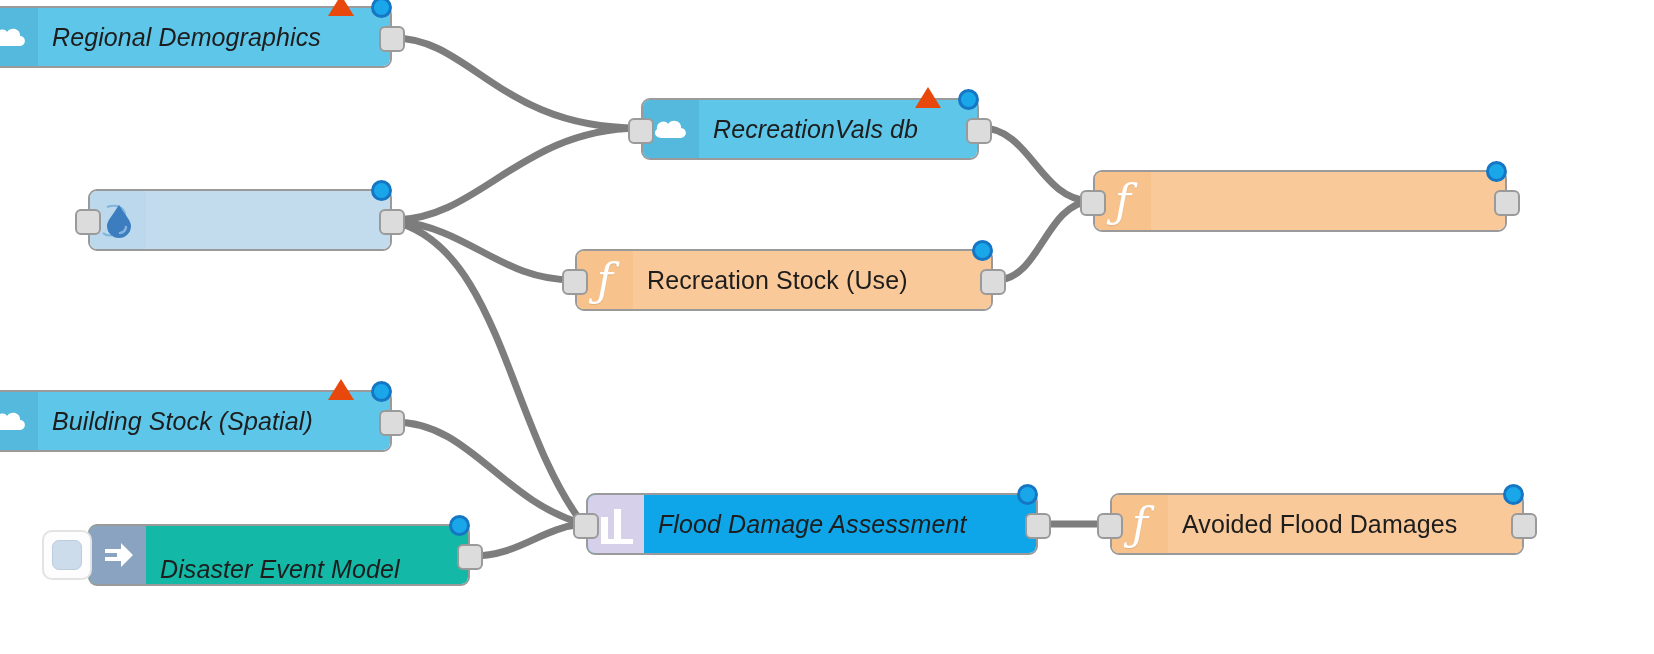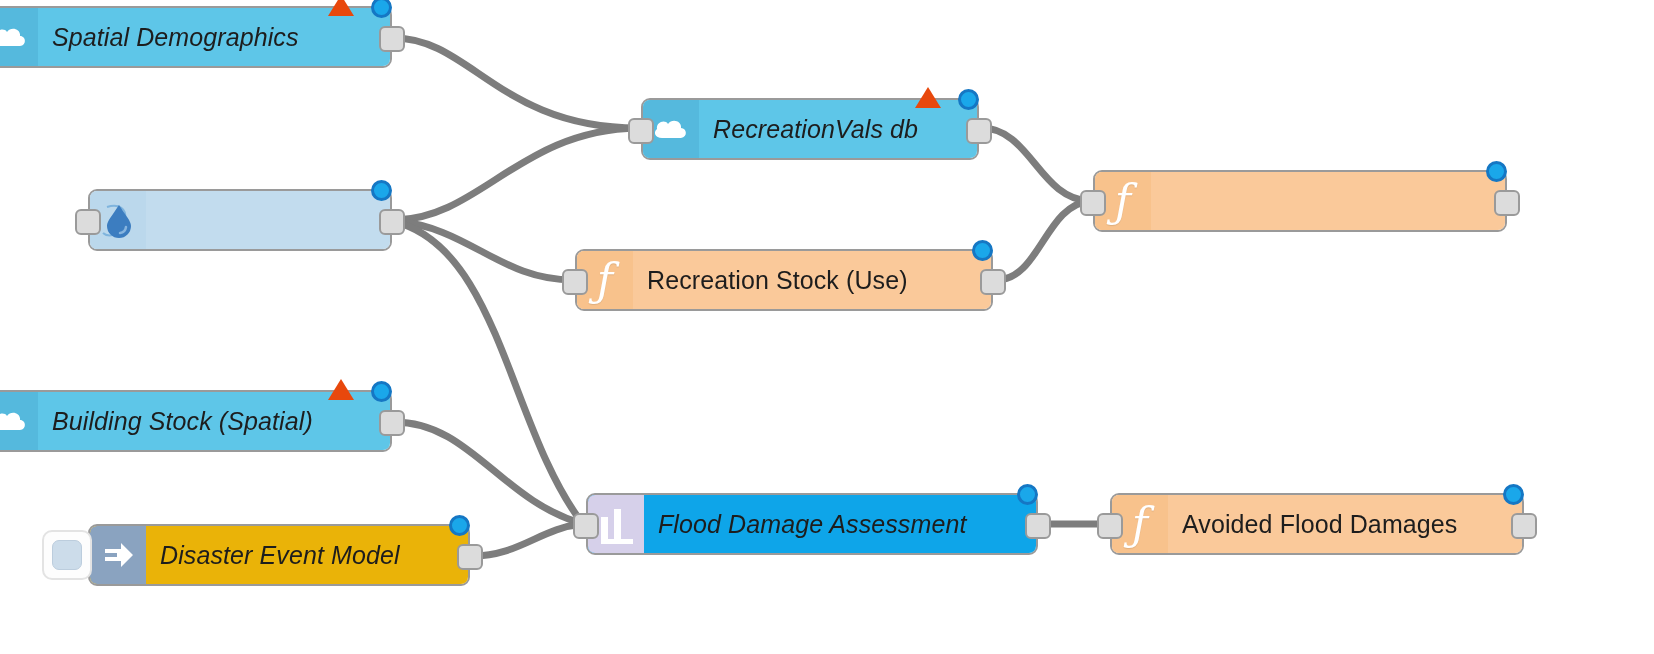--- a/index.html
+++ b/index.html
@@ -19,21 +19,21 @@
   .label{flex:1;display:flex;align-items:center;padding-left:14px;
          font-size:25px;color:#1d1d1d;white-space:nowrap;letter-spacing:.1px;}
 
   
   .n-data   .body{background:#5ec6e8;}
   .n-data   .iconcell{background:#55b9dd;}
   .n-data   .label{font-style:italic;}
   .n-clim   .body{background:#c2dcee;}
   .n-clim   .iconcell{background:#bbd8ec;}
   .n-clim   .label{font-style:italic;}
-  .n-dis    .body{background:#eab308;}
+  .n-dis    .body{background:#14b8a6;align-items:flex-end;}
   .n-dis    .iconcell{background:#8aa3c0;}
   .n-dis    .label{font-style:italic;}
   .n-fx     .body{background:#fac99a;}
   .n-fx     .iconcell{background:#f8c28c;}
   .n-flood  .body{background:#0ea5e9;}
   .n-flood  .iconcell{background:#d6d0ea;}
   .n-flood  .label{font-style:italic;}
 
   
   .port{position:absolute;width:26px;height:26px;background:#dcdcdc;
@@ -76,21 +76,21 @@
   <div id="nodes">
       <div class="node n-data" style="left: -20px; top: 6px; width: 412px; height: 62px;">
         <div class="body">
           <div class="iconcell">
             <span style="display: flex; align-items: center; justify-content: center;">
               <svg width="42" height="42" viewBox="0 0 42 42">
                 <path d="M12 30 C5 30 3 24 7 21 C6 14 15 11 18 16 C22 10 32 13 31 20 C37 20 38 29 31 30 Z" fill="#ffffff"></path>
               </svg>
             </span>
           </div>
-          <div class="label">Spatial Demographics</div>
+          <div class="label">Regional Demographics</div>
         </div>
         <div class="port out" style="top: 18px;"></div>
         <div class="tri" style="right: 36px; top: -13px;"></div>
         <div class="dot" style="right: -2px; top: -11px;"></div>
       </div>
       <div class="node n-clim" style="left: 88px; top: 189px; width: 304px; height: 62px;">
         <div class="body">
           <div class="iconcell">
             <span style="display: flex; align-items: center; justify-content: center;">
               <svg width="42" height="42" viewBox="0 0 42 42">

